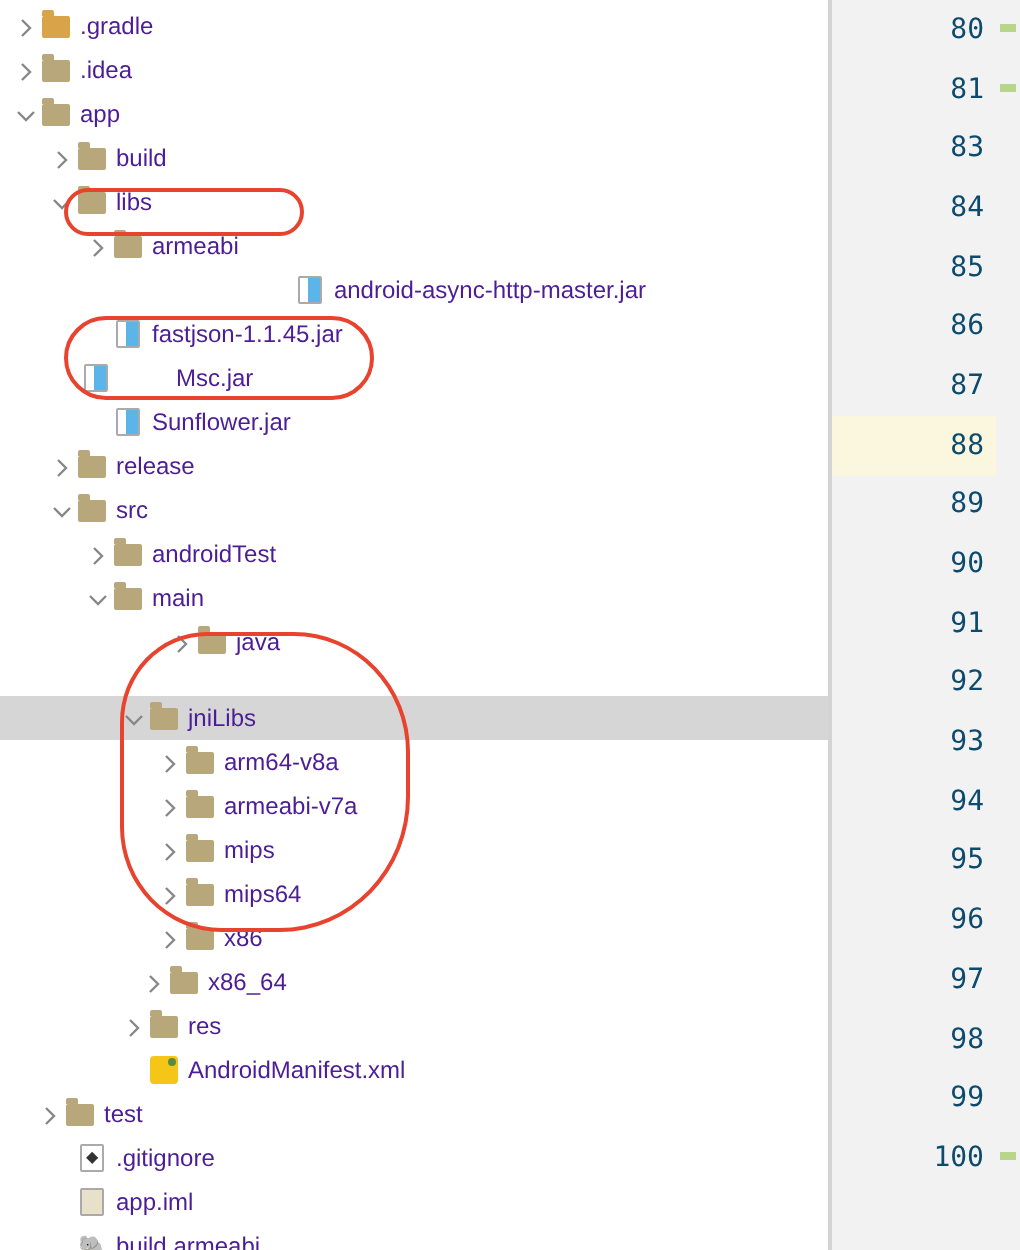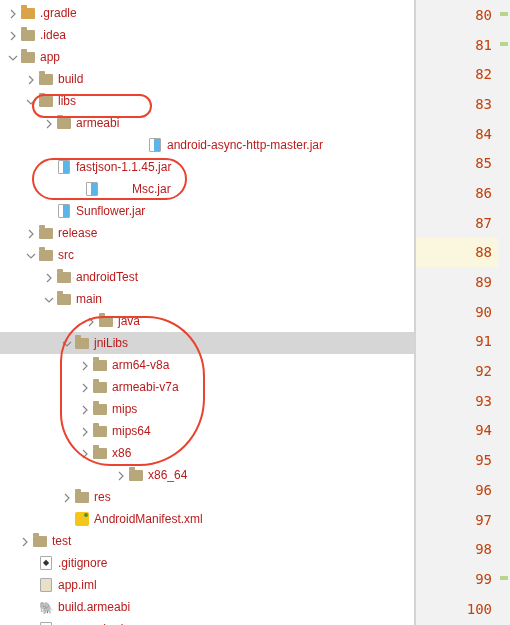--- a/index.html
+++ b/index.html
@@ -99,35 +99,35 @@
 }
 .xml-icon::after {
   content: "";
   position: absolute;
   width: 4px; height: 4px;
   background: #5b8c3e;
   border-radius: 50%;
   top: 1px; right: 1px;
 }
 .label {
-  color: #b91c1c;
+  color: #4c1d95;
 }
 .gutter {
   width: 95px;
   background: #f2f2f2;
   border-left: 1px solid #d4d4d4;
   position: relative;
 }
 .gutter-row {
   height: 29.7px;
   display: flex;
   align-items: center;
   justify-content: flex-end;
   padding-right: 18px;
-  color: #c2410c;
+  color: #0c4a6e;
   font-size: 14px;
   font-family: Consolas, monospace;
   position: relative;
 }
 .gutter-row.highlight {
   background: #fbf7df;
 }
 .marker-strip {
   position: absolute;
   right: 0; top: 0;
@@ -230,21 +230,21 @@
       </span>
       <span class="label">android-async-http-master.jar</span>
     </div>
     <div class="tree-row" style="padding-left: 44px;">
       <span class="arrow blank"></span>
       <span class="icon">
         <div class="jar-icon"></div>
       </span>
       <span class="label">fastjson-1.1.45.jar</span>
     </div>
-    <div class="tree-row" style="padding-left: 44px; gap: 28px;">
+    <div class="tree-row" style=" gap: 28px;">
       <span class="arrow blank"></span>
       <span class="icon">
         <div class="jar-icon"></div>
       </span>
       <span class="label">Msc.jar</span>
     </div>
     <div class="tree-row" style="padding-left: 44px;">
       <span class="arrow blank"></span>
       <span class="icon">
         <div class="jar-icon"></div>
@@ -289,21 +289,21 @@
     </div>
     <div class="tree-row" style="padding-left: 86px;">
       <span class="arrow"><svg viewBox="0 0 10 10">
           <path d="M3 1 L7 5 L3 9" fill="none" stroke="#888" stroke-width="1.2"></path>
         </svg></span>
       <span class="icon">
         <div class="folder-closed"></div>
       </span>
       <span class="label">java</span>
     </div>
-    <div class="tree-row selected" style="padding-left: 62px;">
+    <div class="tree-row selected" style="padding-left: 62px; margin-top: 16px;">
       <span class="arrow"><svg viewBox="0 0 10 10">
           <path d="M1 3 L5 7 L9 3" fill="none" stroke="#888" stroke-width="1.2"></path>
         </svg></span>
       <span class="icon">
         <div class="folder-closed"></div>
       </span>
       <span class="label">jniLibs</span>
     </div>
     <div class="tree-row" style="padding-left: 80px;">
       <span class="arrow"><svg viewBox="0 0 10 10">
@@ -343,21 +343,21 @@
     </div>
     <div class="tree-row" style="padding-left: 80px;">
       <span class="arrow"><svg viewBox="0 0 10 10">
           <path d="M3 1 L7 5 L3 9" fill="none" stroke="#888" stroke-width="1.2"></path>
         </svg></span>
       <span class="icon">
         <div class="folder-closed"></div>
       </span>
       <span class="label">x86</span>
     </div>
-    <div class="tree-row" style="padding-left: 116px;">
+    <div class="tree-row" style="padding-left: 72px;">
       <span class="arrow"><svg viewBox="0 0 10 10">
           <path d="M3 1 L7 5 L3 9" fill="none" stroke="#888" stroke-width="1.2"></path>
         </svg></span>
       <span class="icon">
         <div class="folder-closed"></div>
       </span>
       <span class="label">x86_64</span>
     </div>
     <div class="tree-row" style="padding-left: 62px;">
       <span class="arrow"><svg viewBox="0 0 10 10">
@@ -410,21 +410,20 @@
       <span class="icon">
         <div class="file-icon"></div>
       </span>
       <span class="label">proguard-rules.pro</span>
     </div>
   </div>
 
 <div class="gutter" id="gutter-root">
   <div class="gutter-row">80</div>
     <div class="gutter-row">81</div>
-    <div class="gutter-row">82</div>
     <div class="gutter-row">83</div>
     <div class="gutter-row">84</div>
     <div class="gutter-row">85</div>
     <div class="gutter-row">86</div>
     <div class="gutter-row">87</div>
     <div class="gutter-row highlight">88</div>
     <div class="gutter-row">89</div>
     <div class="gutter-row">90</div>
     <div class="gutter-row">91</div>
     <div class="gutter-row">92</div>

